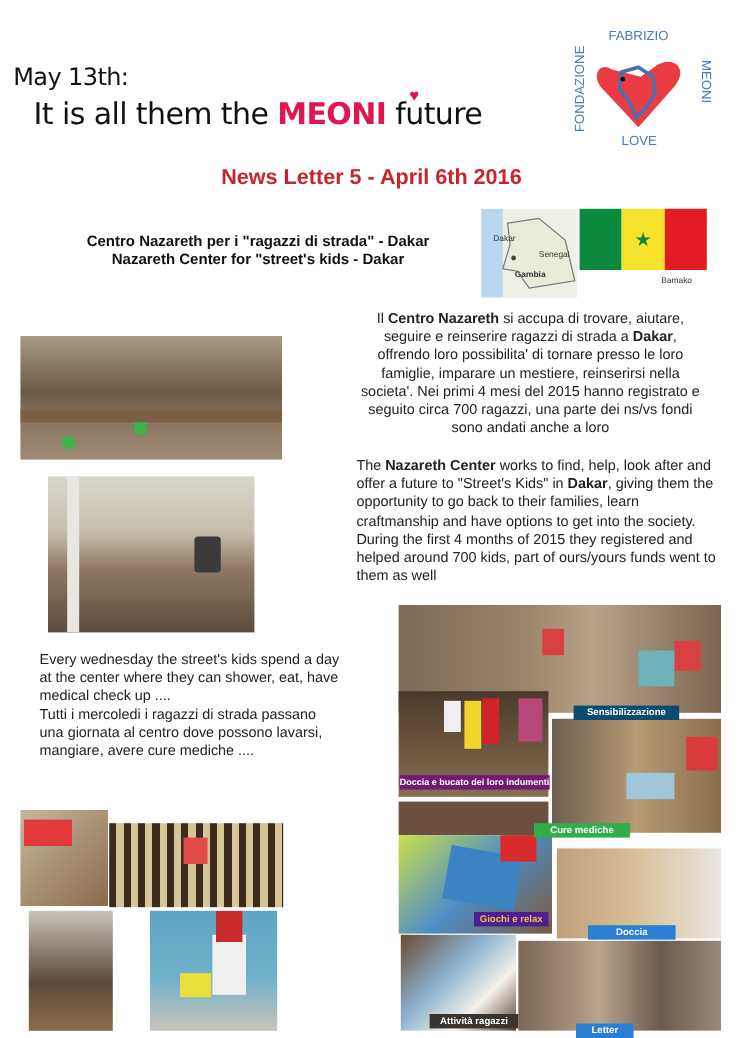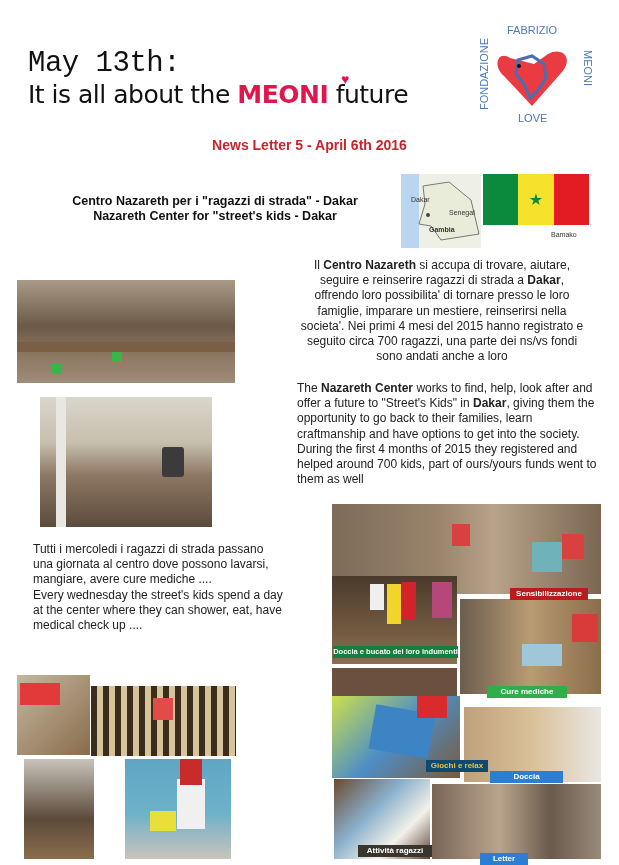--- a/index.html
+++ b/index.html
@@ -1,43 +1,43 @@
 <!DOCTYPE html>
 <html><head>
 <meta charset="utf-8">
 <style>
   html,body{margin:0;padding:0;background:#fff;}
   body{width:619px;height:865px;position:relative;overflow:hidden;font-family:"Liberation Sans",sans-serif;color:#222;}
   .abs{position:absolute;}
   .hand{font-family:"DejaVu Sans",sans-serif;color:#111;letter-spacing:-0.5px;}
-  .h1{left:28px;top:50px;font-size:29px;line-height:28px;font-family:Liberation Mono, monospace;}
+  .h1{left:11px;top:50px;font-size:20px;line-height:28px;}
   .h2{left:28px;top:80px;font-size:25px;line-height:30px;}
   .love{color:#e0174f;font-weight:bold;}
   .heart{left:341px;top:72px;font-size:14px;color:#e0174f;line-height:14px;}
   .logo{left:470px;top:20px;width:130px;height:110px;}
   .logo-txt{color:#4a7ab7;font-size:11px;font-family:"Liberation Sans",sans-serif;position:absolute;}
-  .newsletter{left:0;width:619px;top:137px;text-align:center;color:#c9242b;font-weight:bold;font-size:14px;padding-left:0;}
+  .newsletter{left:0;width:619px;top:137px;text-align:center;color:#c9242b;font-weight:bold;font-size:18px;padding-left:0;}
   .newsletter span{margin-left:0;}
   .subtitle{left:45px;width:340px;top:194px;text-align:center;font-weight:bold;font-size:12.5px;line-height:15px;color:#111;}
   .map{left:401px;top:174px;width:80px;height:74px;background:#eef0e6;overflow:hidden;}
   .flag{left:483px;top:174px;width:106px;height:51px;display:flex;}
   .flag div{flex:1;}
   .para{font-size:12px;line-height:15.2px;color:#222;}
   .p-it{left:297px;top:258px;width:290px;text-align:center;}
   .p-en{left:297px;top:381px;width:300px;}
   .p-wed{left:33px;top:542px;width:250px;}
   .photo{position:absolute;overflow:hidden;}
   .cap{position:absolute;font-size:8px;font-weight:bold;color:#fff;text-align:center;line-height:12px;}
   .lab{left:130px;top:671px;font-size:8px;font-weight:bold;color:#222;margin-top:20px;}
 </style>
 </head>
 <body>
 
 <div class="abs hand h1">May 13th:</div>
-<div class="abs hand h2"><span>It is all about the </span><span class="love">MEONI</span><span> future</span></div>
+<div class="abs hand h2"><span>It is all them the </span><span class="love">MEONI</span><span> future</span></div>
 <div class="abs heart">♥</div>
 
 <div class="abs logo">
   <svg width="130" height="110" viewBox="0 0 130 110">
     <path d="M40 38 C28 30 22 46 34 56 L62 86 L92 52 C104 38 92 26 78 34 L64 44 Z" fill="#e8262e" opacity="0.9"></path>
     <path d="M48 40 L62 36 L74 44 L76 58 L68 70 L60 78 L54 64 L46 54 Z" fill="none" stroke="#4a6fb0" stroke-width="3"></path>
     <circle cx="49" cy="46" r="2" fill="#111"></circle>
   </svg>
   <div class="logo-txt" style="left:37px;top:4px;">FABRIZIO</div>
   <div class="logo-txt" style="left:-22px;top:48px;transform:rotate(-90deg);">FONDAZIONE</div>
@@ -68,22 +68,22 @@
   <div style="background:#0b8a3e;"></div>
   <div style="background:#f7e22b;display:flex;align-items:center;justify-content:center;color:#0b8a3e;font-size:16px;">★</div>
   <div style="background:#e31b23;"></div>
 </div>
 
 <div class="abs para p-it"><span>Il </span><b>Centro Nazareth</b><span> si accupa di trovare, aiutare, seguire e reinserire ragazzi di strada a </span><b>Dakar</b><span>, offrendo loro possibilita' di tornare presso le loro famiglie, imparare un mestiere, reinserirsi nella societa'. Nei primi 4 mesi del 2015 hanno registrato e seguito circa 700 ragazzi, una parte dei ns/vs fondi sono andati anche a loro</span></div>
 
 <div class="abs para p-en"><span>The </span><b>Nazareth Center</b><span> works to find, help, look after and offer a future to "Street's Kids" in </span><b>Dakar</b><span>, giving them the opportunity to go back to their families, learn craftmanship and have options to get into the society. During the first 4 months of 2015 they registered and helped around 700 kids, part of ours/yours funds went to them as well</span></div>
 
 <div class="abs para p-wed">
+  <div>Every wednesday the street's kids spend a day at the center where they can shower, eat, have medical check up ....</div>
   <div>Tutti i mercoledi i ragazzi di strada passano una giornata al centro dove possono lavarsi, mangiare, avere cure mediche ....</div>
-  <div>Every wednesday the street's kids spend a day at the center where they can shower, eat, have medical check up ....</div>
 </div>
 
 <div class="photo" style="left:17px;top:280px;width:218px;height:103px;background:linear-gradient(180deg,#a89a86 0%,#6b5a48 45%,#8a7560 70%,#9d8c78 100%);">
   <div style="position:absolute;left:0;top:60%;width:100%;height:10px;background:#7a5f44;"></div>
   <div style="position:absolute;left:35px;top:84px;width:10px;height:10px;background:#3ab54a;"></div>
   <div style="position:absolute;left:95px;top:72px;width:10px;height:10px;background:#3ab54a;"></div>
 </div>
 <div class="photo" style="left:40px;top:397px;width:172px;height:130px;background:linear-gradient(180deg,#d9d6cc 0%,#c7bfae 35%,#8d7864 60%,#5b4b3d 100%);">
   <div style="position:absolute;left:16px;top:0;width:10px;height:130px;background:#e9e7e2;"></div>
   <div style="position:absolute;left:122px;top:50px;width:22px;height:30px;background:#3b3b3b;border-radius:3px;"></div>
@@ -125,19 +125,19 @@
   <div style="position:absolute;left:40px;top:205px;width:60px;height:45px;background:#3d84c4;transform:rotate(10deg);"></div>
   <div style="position:absolute;left:85px;top:192px;width:30px;height:22px;background:#d92b2b;"></div>
 
   <div style="position:absolute;left:132px;top:203px;width:137px;height:75px;background:linear-gradient(90deg,#bfa07a,#d9c19a 50%,#e9e6e2);"></div>
 
   <div style="position:absolute;left:2px;top:275px;width:96px;height:80px;background:linear-gradient(135deg,#6b4a30,#8ab0cc 40%,#f3f1ea 70%,#5a4030);"></div>
 
   <div style="position:absolute;left:100px;top:280px;width:169px;height:75px;background:linear-gradient(90deg,#7a6656,#b9a48d 40%,#6a5a4d 70%,#9a8a7a);"></div>
 </div>
 
-<div class="cap" style="left:478px;top:588px;width:78px;background:#b91c1c;margin-left:32px;">Sensibilizzazione</div>
-<div class="cap" style="left:333px;top:646px;width:125px;background:#15803d;font-size:7.5px;">Doccia e bucato dei loro indumenti</div>
-<div class="cap" style="left:487px;top:686px;width:80px;background:#2fae4a;">Cure mediche</div>
-<div class="cap" style="left:426px;top:760px;width:62px;background:#0c4a6e;color:#f0c040;">Giochi e relax</div>
+<div class="cap" style="left:478px;top:588px;width:88px;background:#0c4a6e;">Sensibilizzazione</div>
+<div class="cap" style="left:333px;top:646px;width:125px;background:#701a75;font-size:7.5px;">Doccia e bucato dei loro indumenti</div>
+<div class="cap" style="left:445px;top:686px;width:80px;background:#2fae4a;">Cure mediche</div>
+<div class="cap" style="left:395px;top:760px;width:62px;background:#4c1d95;color:#f0c040;">Giochi e relax</div>
 <div class="cap" style="left:490px;top:771px;width:73px;background:#2a7fd4;">Doccia</div>
 <div class="cap" style="left:358px;top:845px;width:74px;background:#3a342f;">Attività ragazzi</div>
 <div class="cap" style="left:480px;top:853px;width:48px;background:#2a7fd4;">Letter</div>
 
 </body></html>

